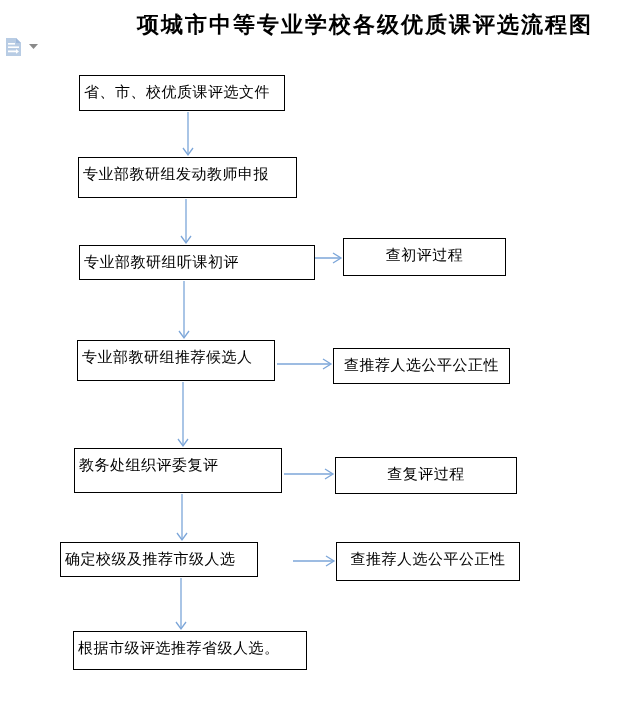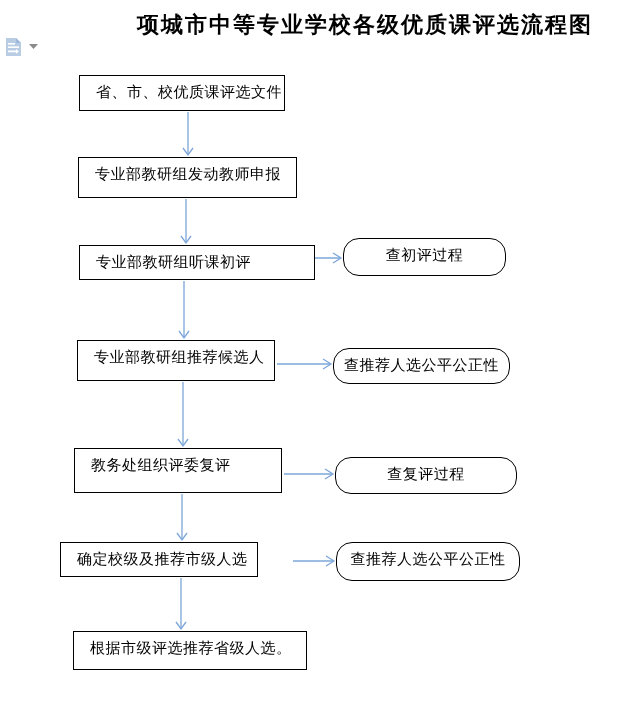--- a/index.html
+++ b/index.html
@@ -30,29 +30,28 @@
   .paste-btn .dd{position:absolute;left:26px;top:7px;}
   .box{
     position:absolute;
     box-sizing:border-box;
     background:#ffffff;
     border:1.4px solid #000000;
     font-size:15px;
     letter-spacing:0.5px;
     line-height:19px;
     color:#000;
-    padding:6px 6px 0 16px;
+    padding:6px 6px 0 4px;
     white-space:nowrap;
     overflow:hidden;
   }
   .box.check{
     text-align:center;
     padding-left:2px;
     padding-right:2px;
-    border-radius:16px;
   }
   .connectors{
     position:absolute;
     left:0;top:0;
     pointer-events:none;
   }
   .connectors line, .connectors polyline{
     stroke:#7ca6d9;
     stroke-width:1.3;
     fill:none;

